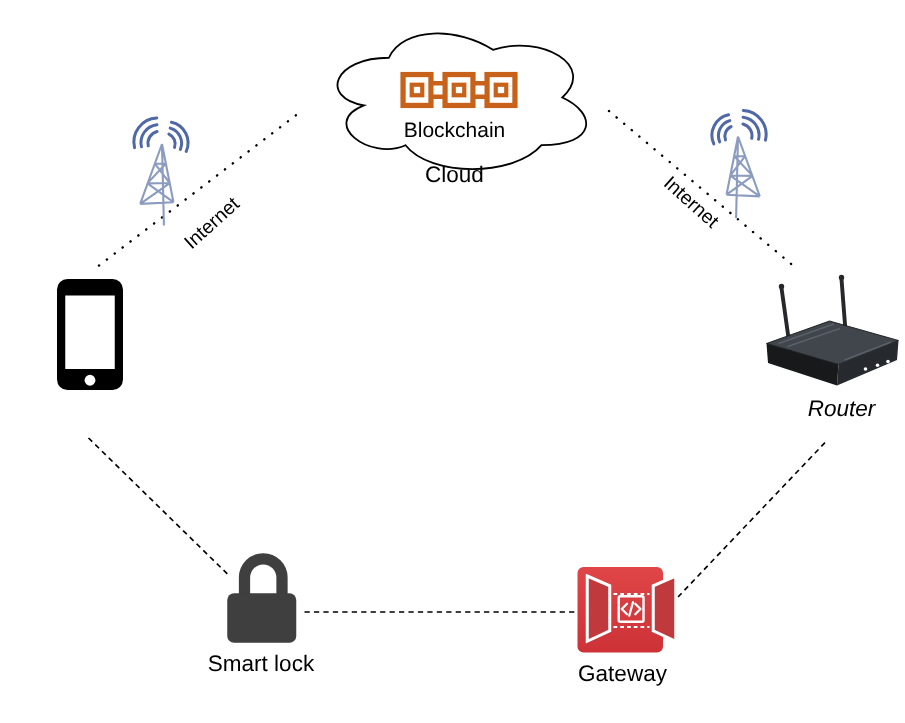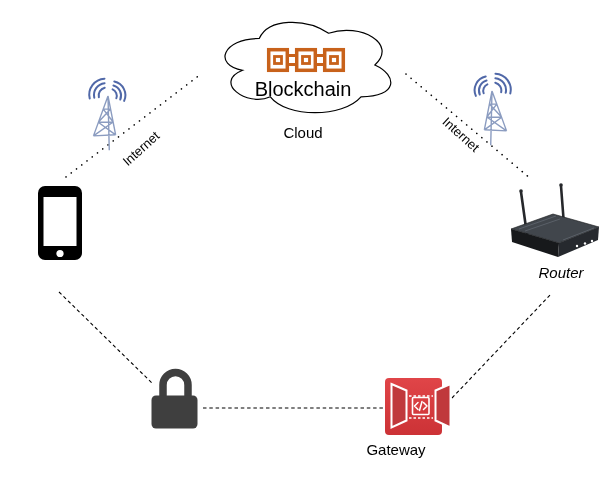--- a/index.html
+++ b/index.html
@@ -5,21 +5,21 @@
   html,body{margin:0;padding:0;background:#fff;}
   .canvas{
     position:relative;width:603px;height:482px;background:#fff;
     font-family:"Liberation Sans",sans-serif;overflow:hidden;
   }
   .canvas svg{position:absolute;left:0;top:0;}
   .lbl{
     position:absolute;color:#000;white-space:nowrap;
     transform:translateX(-50%);font-size:15px;
   }
-  .lbl.small{font-size:20px;}
+  .lbl.small{font-size:14px;}
   .lbl.rot-left{font-size:13px;transform:translateX(-50%) rotate(-42deg);}
   .lbl.rot-right{font-size:13px;transform:translateX(-50%) rotate(42deg);}
 </style>
 </head>
 <body>
 
 <div class="canvas">
 
   <svg width="603" height="482" viewBox="0 0 603 482">
 
@@ -120,24 +120,25 @@
       <line x1="409" y1="396" x2="433" y2="396" stroke="#fff" stroke-width="1.3" stroke-dasharray="2.5 2"></line>
       <line x1="409" y1="418" x2="433" y2="418" stroke="#fff" stroke-width="1.3" stroke-dasharray="2.5 2"></line>
       <rect x="412.5" y="397.5" width="16.5" height="17" rx="1" fill="none" stroke="#fff" stroke-width="1.6"></rect>
       <path d="M418 402.5 L414.5 406 L418 409.5 M423.5 402.5 L427 406 L423.5 409.5
                M422 401.5 L419.5 410.5" fill="none" stroke="#fff" stroke-width="1.5" stroke-linecap="round" stroke-linejoin="round"></path>
     </g>
   </svg>
 
   <div class="lbl small" style="left:303px;top:78px;">Blockchain</div>
 
-  <div class="lbl" style="left:303px;top:124px;">Cloud</div>
+  <div class="lbl" style="left:303px;top:108px;">Cloud</div>
 
 
   <div class="lbl" style="left:561px;top:264px;font-style:italic;">Router</div>
 
+  <div class="lbl" style="left:174px;top:434px;">Smart lock</div>
 
-  <div class="lbl" style="left:396px;top:441px;">Gateway</div>
+  <div class="lbl" style="left:415px;top:441px;">Gateway</div>
 
   <div class="lbl rot-left" style="left:141px;top:141px;">Internet</div>
 
   <div class="lbl rot-right" style="left:461px;top:127px;">Internet</div>
 </div>
 
 </body></html>

